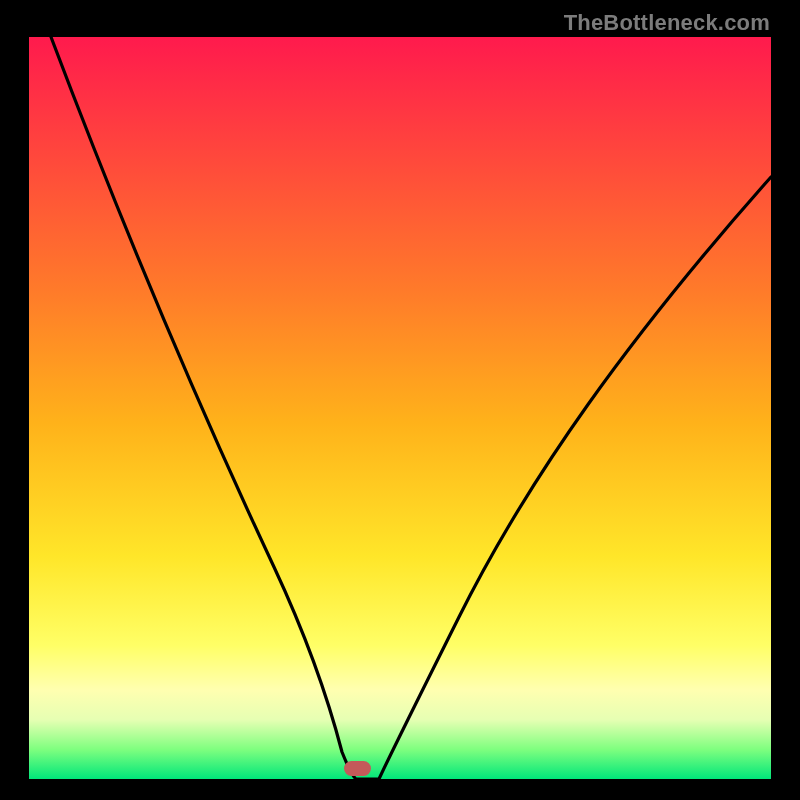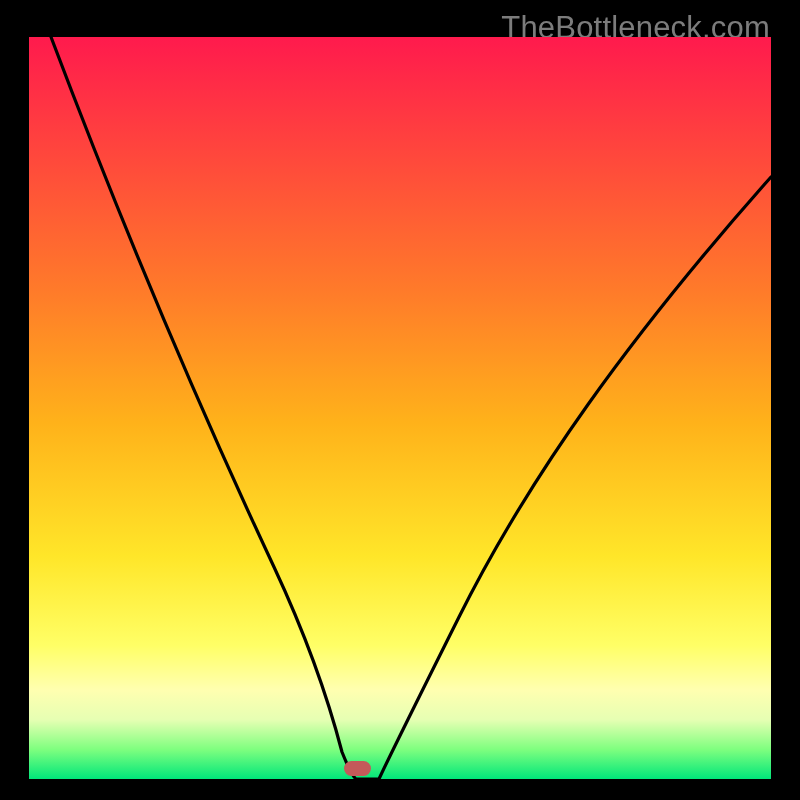--- a/index.html
+++ b/index.html
@@ -38,22 +38,22 @@
       #e6ffb3 92%,
       #7fff7f 96%,
       #00e67a 100%
     );
   }
   .watermark {
     position: absolute;
     top: 10px;
     right: 30px;
     color: #7c7c7c;
-    font-size: 31px;
-    font-weight: 400;
+    font-size: 22px;
+    font-weight: 700;
     letter-spacing: 0.2px;
     user-select: none;
   }
   svg.curve {
     position: absolute;
     top: 0;
     left: 0;
     width: 742px;
     height: 742px;
     overflow: visible;

